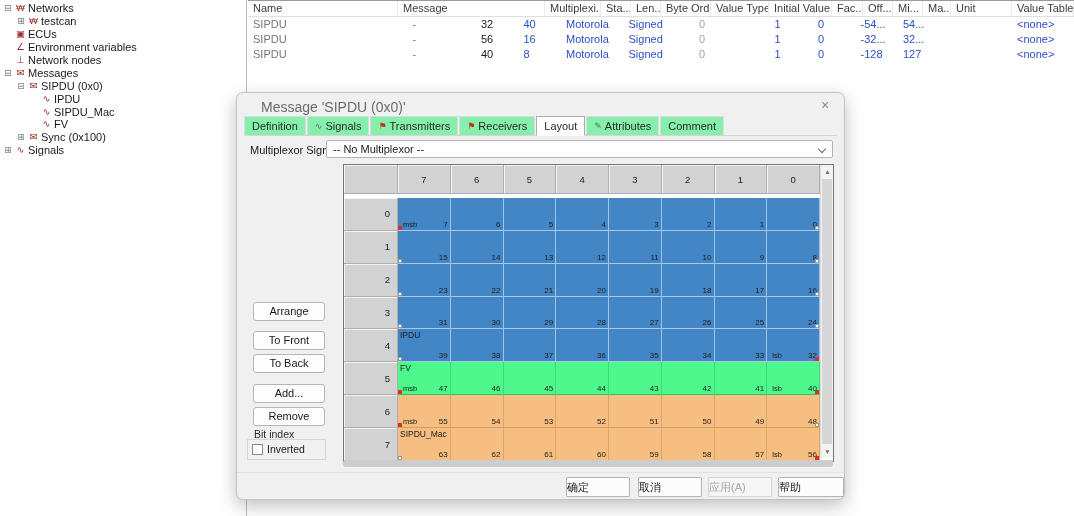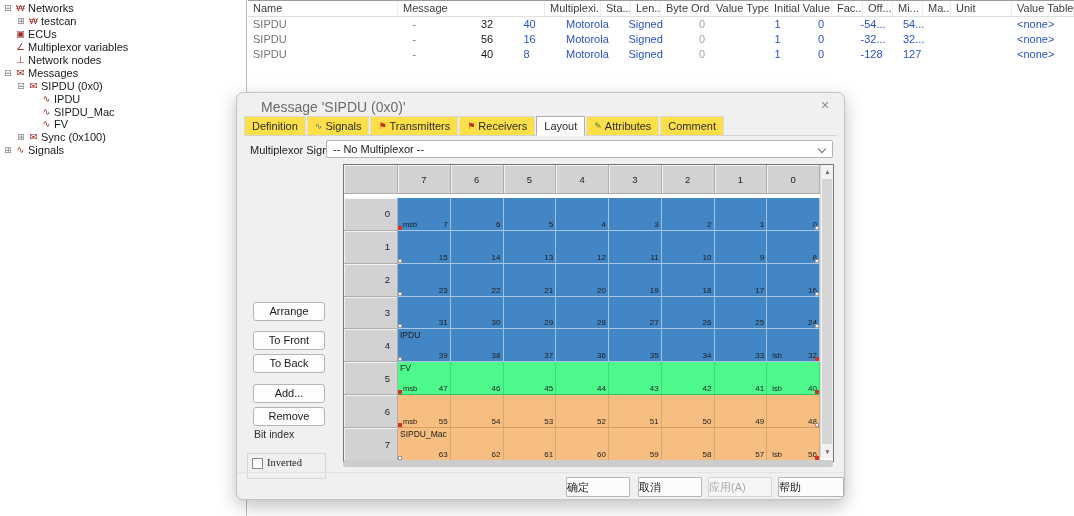--- a/index.html
+++ b/index.html
@@ -33,43 +33,43 @@
   .dialog { position:absolute; left:236px; top:92px; width:609px; height:408px;
     background:#f0f0f0; border:1px solid #c3c3c3; border-radius:7px;
     box-shadow:0 6px 18px rgba(0,0,0,.25); }
   .dlg-title { position:absolute; left:24px; top:6px; font-size:14px; color:#6b6b6b; }
   .dlg-close { position:absolute; right:10px; top:3px; width:18px; height:18px; text-align:center;
     font-size:14px; color:#8a8a8a; line-height:18px; cursor:default; }
 
   .tabbar { position:absolute; left:7px; top:23px; right:7px; height:20px;
     display:flex; align-items:flex-end; border-bottom:1px solid #d4d4d4; }
   .tab { height:19px; line-height:17px; font-size:11px; color:#2a2a2a; padding:0 7px;
-    background:#fde047; border:1px solid #dcdcdc; border-bottom:none; margin-right:1px;
+    background:#86efac; border:1px solid #dcdcdc; border-bottom:none; margin-right:1px;
     display:flex; align-items:center; gap:3px; }
   .tab.active { background:#fff; border-color:#adadad; height:20px; margin-bottom:-1px;
     border-bottom:1px solid #fff; }
   .tab-ico { font-size:9px; }
   .tab-ico.red   { color:#c03028; }
   .tab-ico.gray  { color:#5d6a7a; }
   .tab-ico.green { color:#3a7d32; }
 
   .mux-label { position:absolute; left:13px; top:51px; font-size:11px; color:#1a1a1a; }
   .mux-combo { position:absolute; left:89px; top:47px; width:507px; height:18px; background:#fff;
     border:1px solid #b3b3b3; border-radius:2px; font-size:11px; line-height:16px;
     padding-left:6px; color:#1a1a1a; }
   .mux-chevron { position:absolute; right:7px; top:5px; width:6px; height:6px;
     border-right:1.4px solid #6b6b6b; border-bottom:1.4px solid #6b6b6b; transform:rotate(45deg); }
 
   
   .side-btn { position:absolute; left:16px; width:72px; height:19px; background:#fdfdfd;
     border:1px solid #b5b5b5; border-radius:3px; font-size:11px; color:#1a1a1a;
     text-align:center; line-height:17px; }
   .bitindex-label { position:absolute; left:17px; top:335px; font-size:10.5px; color:#2a2a2a; }
-  .bitindex-box { position:absolute; left:10px; top:360px; width:79px; height:26px;
-    border:1px solid #d6d6d6;font-family:Liberation Serif, serif; }
+  .bitindex-box { position:absolute; left:10px; top:346px; width:79px; height:21px;
+    border:1px solid #d6d6d6; }
   .chk { position:absolute; left:4px; top:4px; width:11px; height:11px; background:#fff;
     border:1px solid #8a8a8a; }
   .chk-lbl { position:absolute; left:19px; top:3px; font-size:10.5px; color:#1a1a1a; }
 
   
   .grid-outer { position:absolute; left:106px; top:71px; display:flex;
     border:1px solid #757575; background:#fff; }
   .bitgrid { display:grid; grid-template-columns:54px repeat(8,52.75px);
     grid-auto-rows:32.9px; }
   .bitgrid .hdr-row-first { height:29px; }
@@ -138,21 +138,21 @@
         <span class="tree-lbl">testcan</span>
       </div>
       <div class="tree-row" style="padding-left: 2px;">
         <span class="tree-exp"></span>
         <span class="tree-ico">▣</span>
         <span class="tree-lbl">ECUs</span>
       </div>
       <div class="tree-row" style="padding-left: 2px;">
         <span class="tree-exp"></span>
         <span class="tree-ico">∠</span>
-        <span class="tree-lbl">Multiplexor variables</span>
+        <span class="tree-lbl">Environment variables</span>
       </div>
       <div class="tree-row" style="padding-left: 2px;">
         <span class="tree-exp"></span>
         <span class="tree-ico">⊥</span>
         <span class="tree-lbl">Network nodes</span>
       </div>
       <div class="tree-row" style="padding-left: 2px;">
         <span class="tree-exp">⊟</span>
         <span class="tree-ico">✉</span>
         <span class="tree-lbl">Messages</span>

